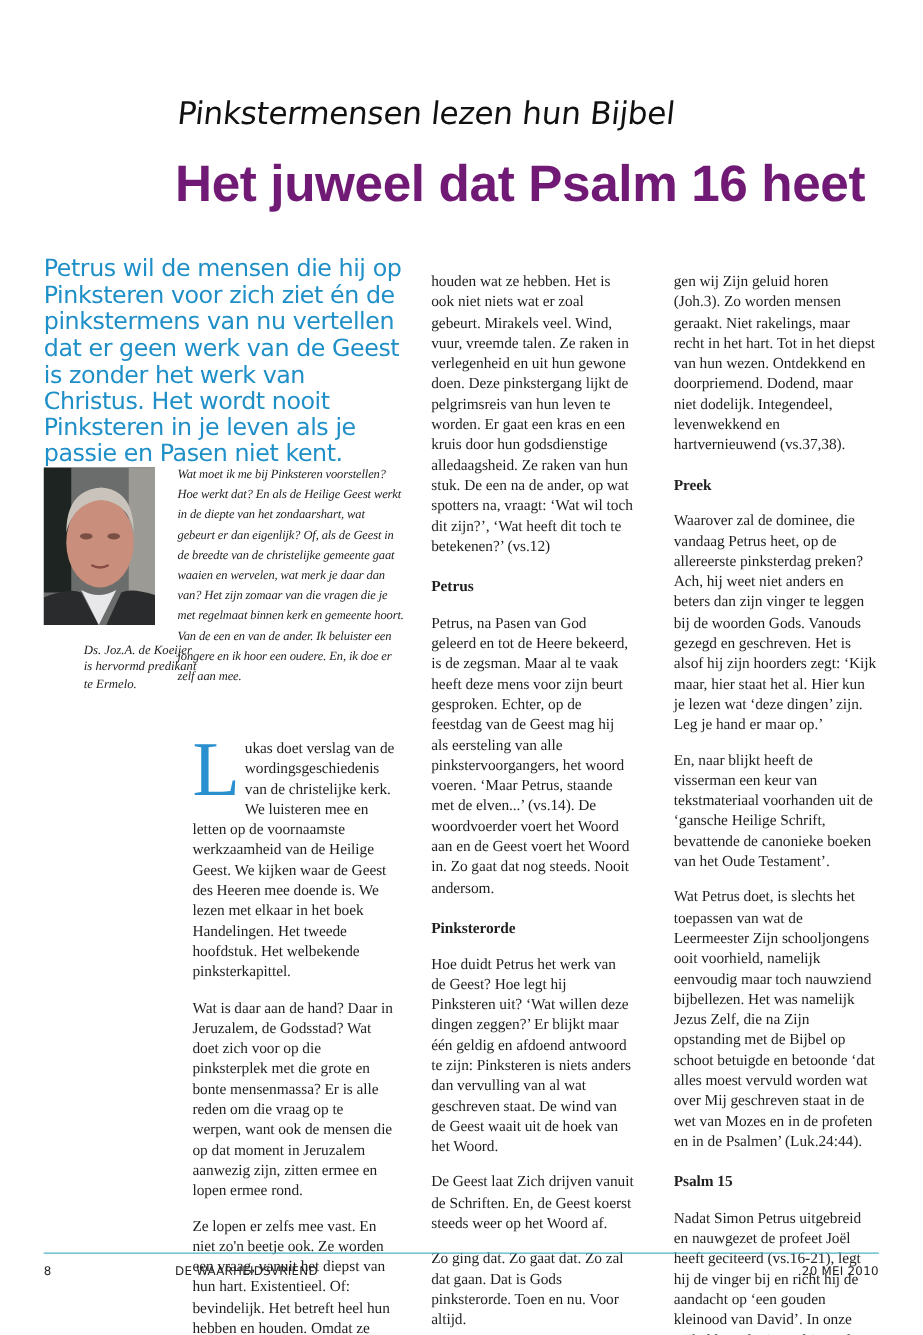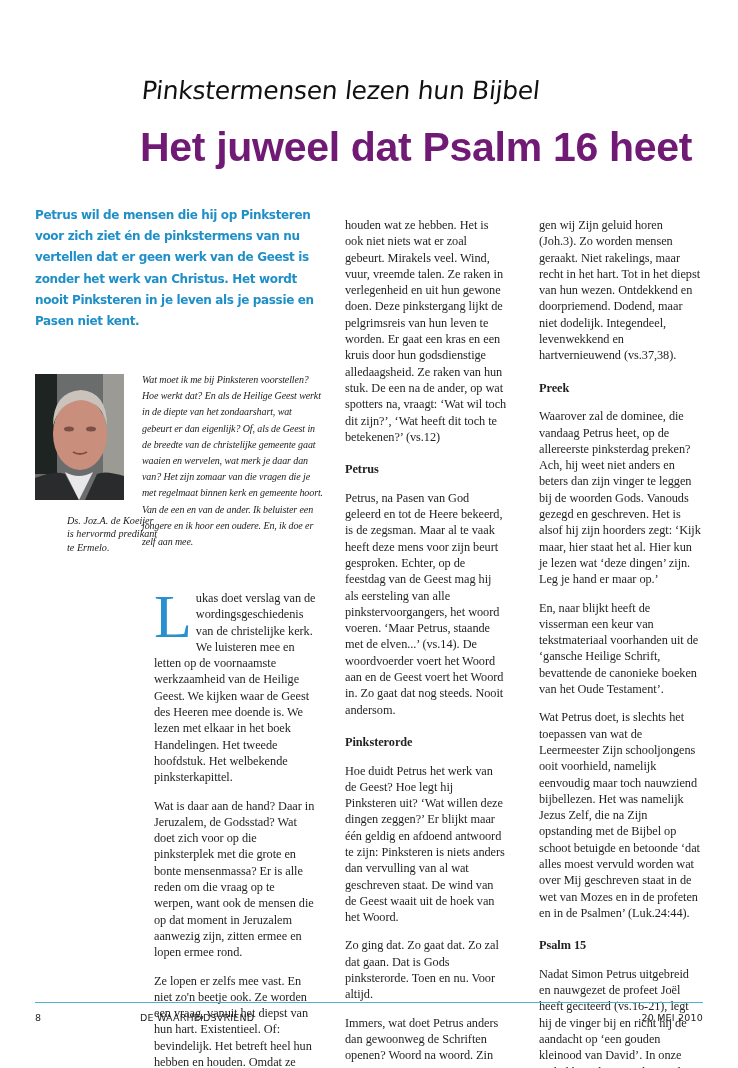--- a/index.html
+++ b/index.html
@@ -7,22 +7,22 @@
   .abs { position: absolute; }
   .kicker {
     left: 142px; top: 76px; font-family: "DejaVu Sans", sans-serif; font-size: 25px;
     color: #111; letter-spacing: -0.3px; font-weight: normal; transform: skewX(-6deg); transform-origin: left;
   }
   .headline {
     left: 140px; top: 124px; font-family: "Liberation Sans", sans-serif; font-size: 41px;
     font-weight: bold; color: #701a75; letter-spacing: -0.3px; white-space: nowrap;
   }
   .intro {
-    left: 35px; top: 205px; width: 290px; font-family: "DejaVu Sans", sans-serif; font-size: 12px;
-    line-height: 21.2px; font-weight: bold; color: #1f8fc8; letter-spacing: -0.35px;
+    left: 35px; top: 205px; width: 290px; font-family: "DejaVu Sans", sans-serif; font-size: 19px;
+    line-height: 21.2px; font-weight: normal; color: #1f8fc8; letter-spacing: -0.35px;
   }
   .photo {
     left: 35px; top: 374px; width: 89px; height: 126px; overflow: hidden; background: #3a3a3a;
   }
   .caption {
     left: 35px; top: 514px; width: 94px; font-family: "Liberation Serif", serif; font-style: italic;
     font-size: 10.2px; line-height: 13.4px; color: #222; margin-left: 32px;
   }
   .quote {
     left: 142px; top: 372px; width: 182px; font-family: "Liberation Serif", serif; font-style: italic;
@@ -79,20 +79,21 @@
   <p>Wat is daar aan de hand? Daar in Jeruzalem, de Godsstad? Wat doet zich voor op die pinksterplek met die grote en bonte mensenmassa? Er is alle reden om die vraag op te werpen, want ook de mensen die op dat moment in Jeruzalem aanwezig zijn, zitten ermee en lopen ermee rond.</p>
   <p>Ze lopen er zelfs mee vast. En niet zo'n beetje ook. Ze worden een vraag, vanuit het diepst van hun hart. Existentieel. Of: bevindelijk. Het betreft heel hun hebben en houden. Omdat ze niet kunnen</p>
 </div>
 
 <div class="abs col col2">
   <p>houden wat ze hebben. Het is ook niet niets wat er zoal gebeurt. Mirakels veel. Wind, vuur, vreemde talen. Ze raken in verlegenheid en uit hun gewone doen. Deze pinkstergang lijkt de pelgrimsreis van hun leven te worden. Er gaat een kras en een kruis door hun godsdienstige alledaagsheid. Ze raken van hun stuk. De een na de ander, op wat spotters na, vraagt: ‘Wat wil toch dit zijn?’, ‘Wat heeft dit toch te betekenen?’ (vs.12)</p>
   <p class="sub">Petrus</p>
   <p>Petrus, na Pasen van God geleerd en tot de Heere bekeerd, is de zegsman. Maar al te vaak heeft deze mens voor zijn beurt gesproken. Echter, op de feestdag van de Geest mag hij als eersteling van alle pinkstervoorgangers, het woord voeren. ‘Maar Petrus, staande met de elven...’ (vs.14). De woordvoerder voert het Woord aan en de Geest voert het Woord in. Zo gaat dat nog steeds. Nooit andersom.</p>
   <p class="sub">Pinksterorde</p>
   <p>Hoe duidt Petrus het werk van de Geest? Hoe legt hij Pinksteren uit? ‘Wat willen deze dingen zeggen?’ Er blijkt maar één geldig en afdoend antwoord te zijn: Pinksteren is niets anders dan vervulling van al wat geschreven staat. De wind van de Geest waait uit de hoek van het Woord.</p>
+  <p>De Geest laat Zich drijven vanuit de Schriften. En, de Geest koerst steeds weer op het Woord af.</p>
   <p>Zo ging dat. Zo gaat dat. Zo zal dat gaan. Dat is Gods pinksterorde. Toen en nu. Voor altijd.</p>
   <p>Immers, wat doet Petrus anders dan gewoonweg de Schriften openen? Woord na woord. Zin voor zin.</p>
 </div>
 
 <div class="abs col col3">
   <p>gen wij Zijn geluid horen (Joh.3). Zo worden mensen geraakt. Niet rakelings, maar recht in het hart. Tot in het diepst van hun wezen. Ontdekkend en doorpriemend. Dodend, maar niet dodelijk. Integendeel, levenwekkend en hartvernieuwend (vs.37,38).</p>
   <p class="sub">Preek</p>
   <p>Waarover zal de dominee, die vandaag Petrus heet, op de allereerste pinksterdag preken? Ach, hij weet niet anders en beters dan zijn vinger te leggen bij de woorden Gods. Vanouds gezegd en geschreven. Het is alsof hij zijn hoorders zegt: ‘Kijk maar, hier staat het al. Hier kun je lezen wat ‘deze dingen’ zijn. Leg je hand er maar op.’</p>
   <p>En, naar blijkt heeft de visserman een keur van tekstmateriaal voorhanden uit de ‘gansche Heilige Schrift, bevattende de canonieke boeken van het Oude Testament’.</p>
   <p>Wat Petrus doet, is slechts het toepassen van wat de Leermeester Zijn schooljongens ooit voorhield, namelijk eenvoudig maar toch nauwziend bijbellezen. Het was namelijk Jezus Zelf, die na Zijn opstanding met de Bijbel op schoot betuigde en betoonde ‘dat alles moest vervuld worden wat over Mij geschreven staat in de wet van Mozes en in de profeten en in de Psalmen’ (Luk.24:44).</p>

